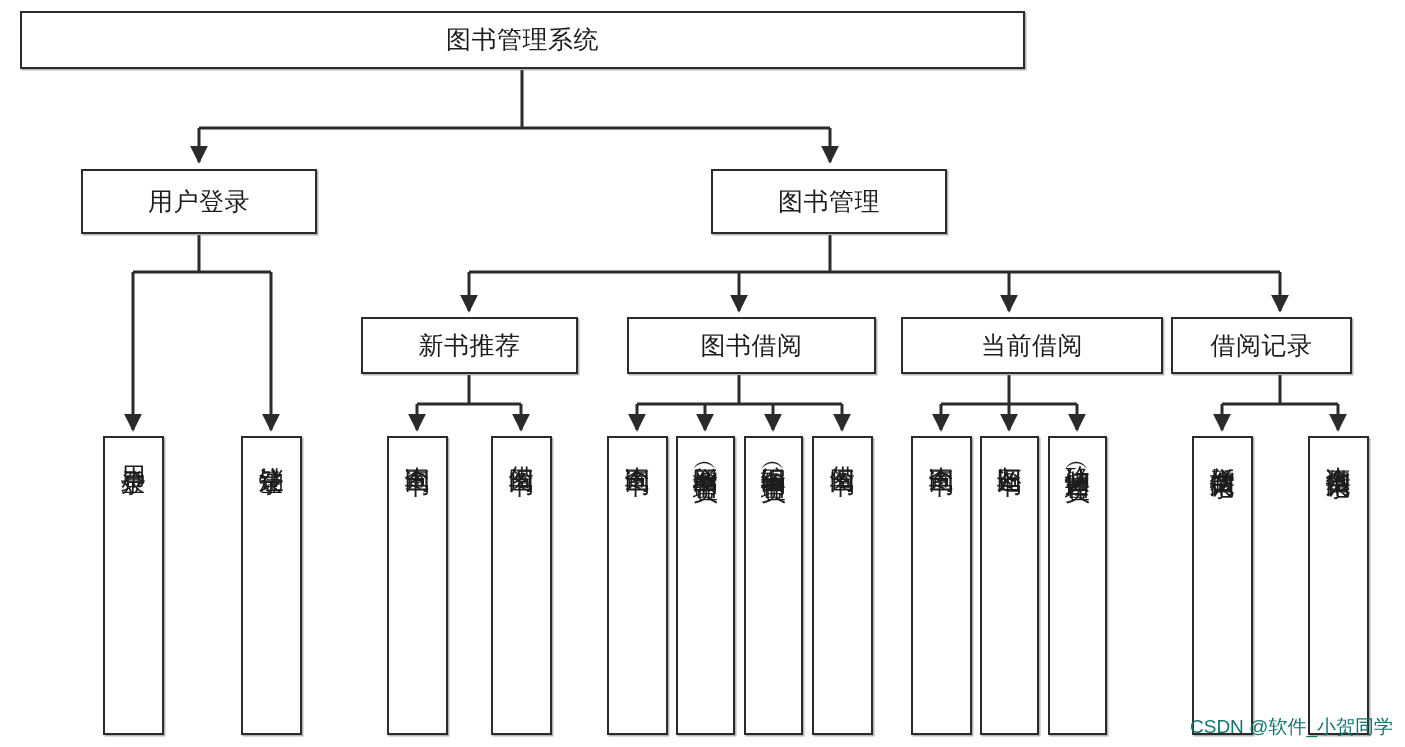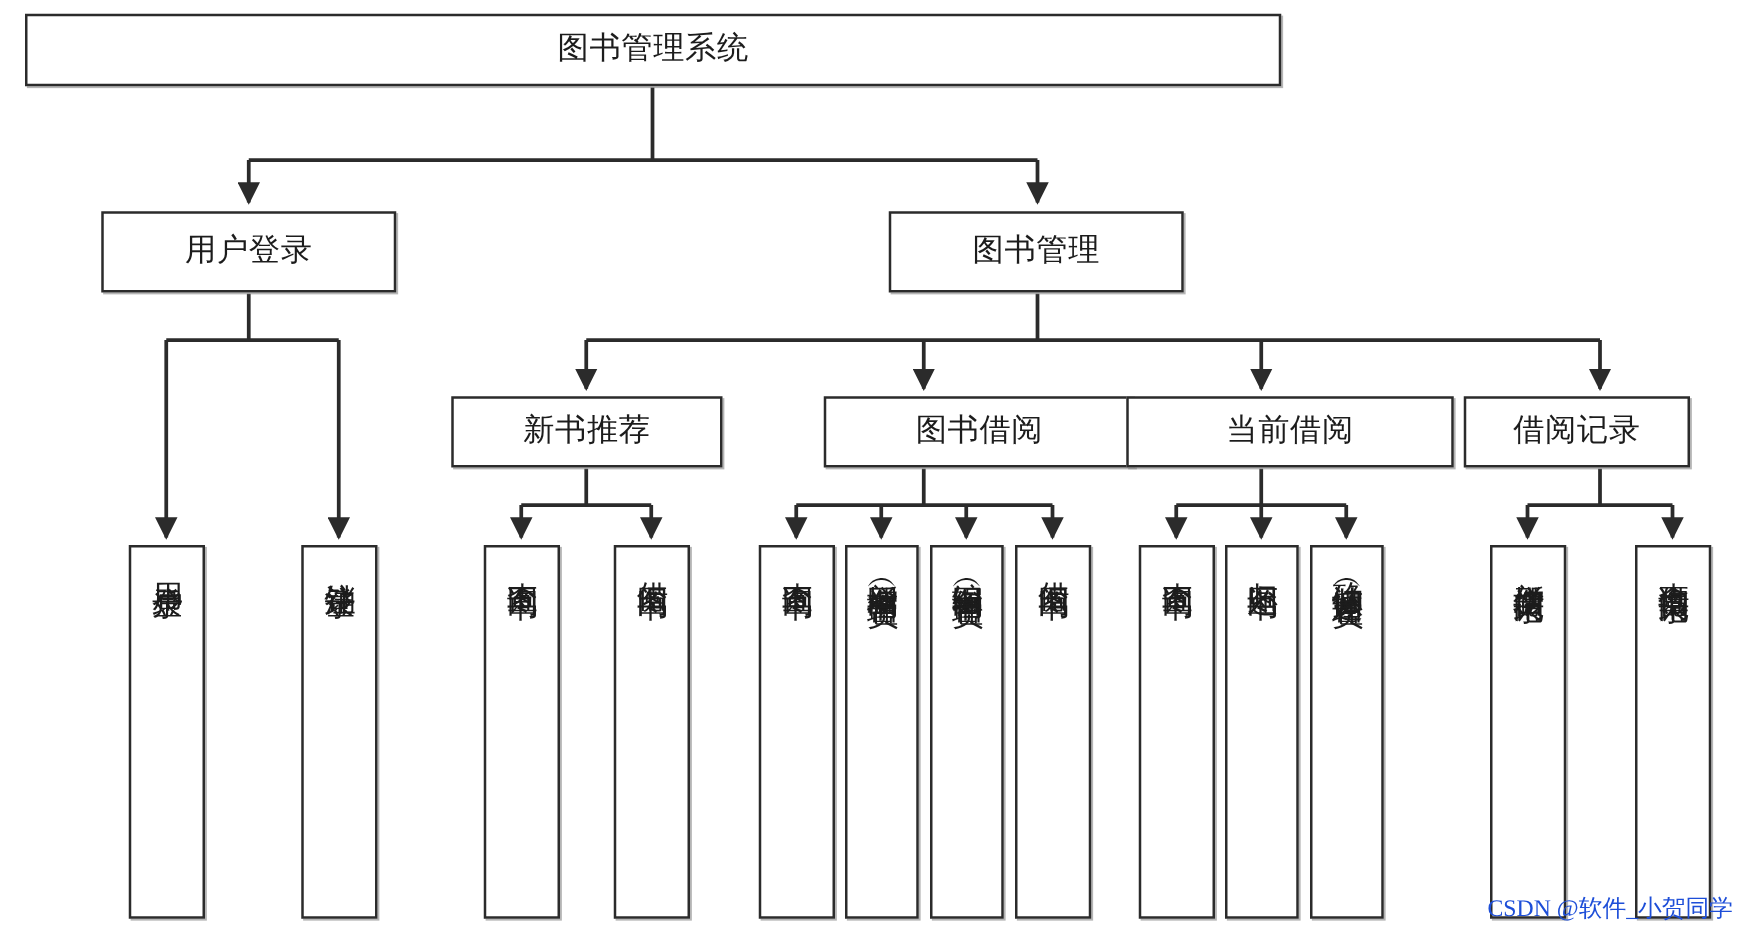--- a/index.html
+++ b/index.html
@@ -41,21 +41,20 @@
   .node .label {
     display: block;
     text-align: center;
     line-height: 1.18;
     white-space: nowrap;
   }
   
   .node.h .label {
     font-size: 25px;
     letter-spacing: 0.5px;
-    font-family: Liberation Mono, monospace;
   }
   .node.root .label {
     font-size: 25px;
   }
   
   .node.v {
     align-items: flex-start;
     justify-content: center;
     padding-top: 8px;
   }
@@ -63,24 +62,24 @@
     writing-mode: vertical-rl;
     text-orientation: upright;
     font-size: 25px;
     line-height: 1.05;
     letter-spacing: 2px;
     white-space: nowrap;
   }
   .watermark {
     position: absolute;
     font-size: 19px;
-    color: #1d4ed8;
+    color: #0f766e;
     white-space: nowrap;
     z-index: 3;
-    font-family: Liberation Serif, serif;
+    font-family: Liberation Sans, sans-serif;
   }
 </style>
 </head>
 <body>
 
 <div id="canvas">
 
   <svg id="edges" viewBox="0 0 1405 747" width="1405" height="747" xmlns="http://www.w3.org/2000/svg">
     <defs>
       <marker id="arrow" viewBox="0 0 10 10" refX="9" refY="5" markerWidth="6" markerHeight="6" orient="auto-start-reverse">
@@ -138,21 +137,21 @@
   <div class="node h" style="left:81px; top:169px; width:236px; height:65px;">
     <span class="label">用户登录</span>
   </div>
   <div class="node h" style="left:711px; top:169px; width:236px; height:65px;">
     <span class="label">图书管理</span>
   </div>
 
   <div class="node h" style="left:361px; top:317px; width:217px; height:57px;">
     <span class="label">新书推荐</span>
   </div>
-  <div class="node h" style="left:659px; top:317px; width:249px; height:57px;">
+  <div class="node h" style="left:627px; top:317px; width:249px; height:57px;">
     <span class="label">图书借阅</span>
   </div>
   <div class="node h" style="left:901px; top:317px; width:262px; height:57px;">
     <span class="label">当前借阅</span>
   </div>
   <div class="node h" style="left:1171px; top:317px; width:181px; height:57px;">
     <span class="label">借阅记录</span>
   </div>
 
   <div class="node v" style="left:103px; top:436px; width:61px; height:299px;">

